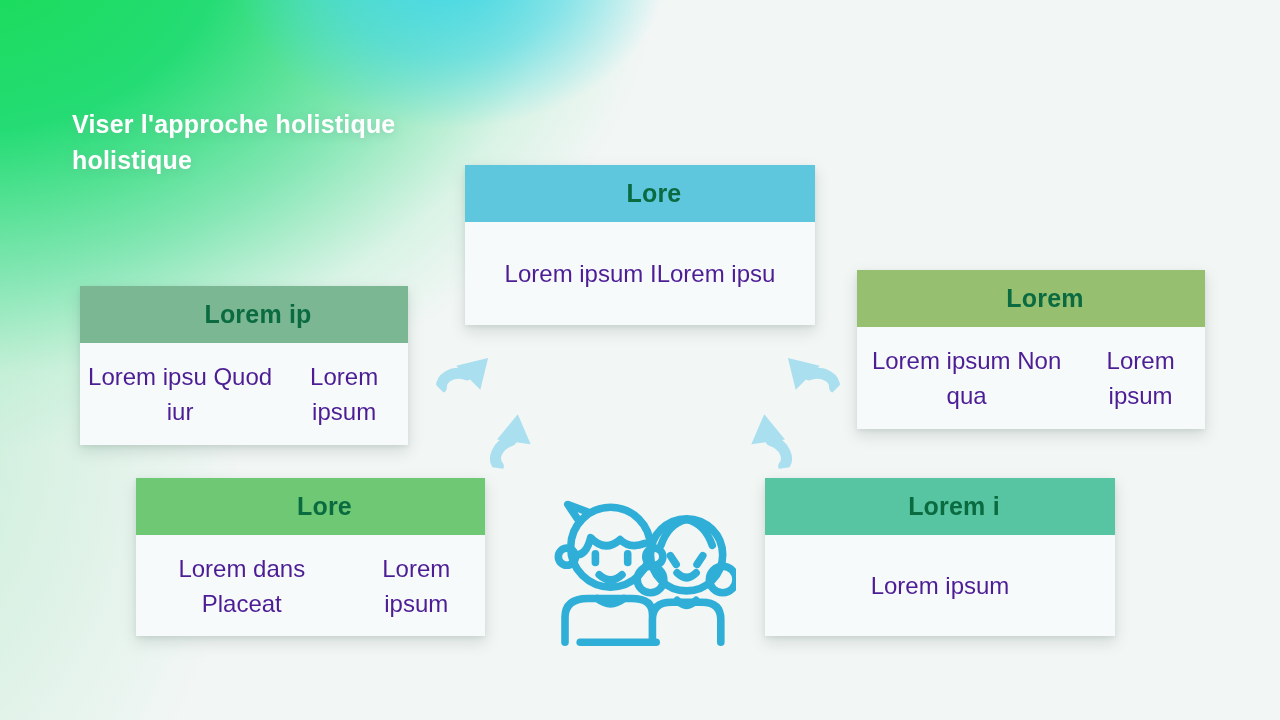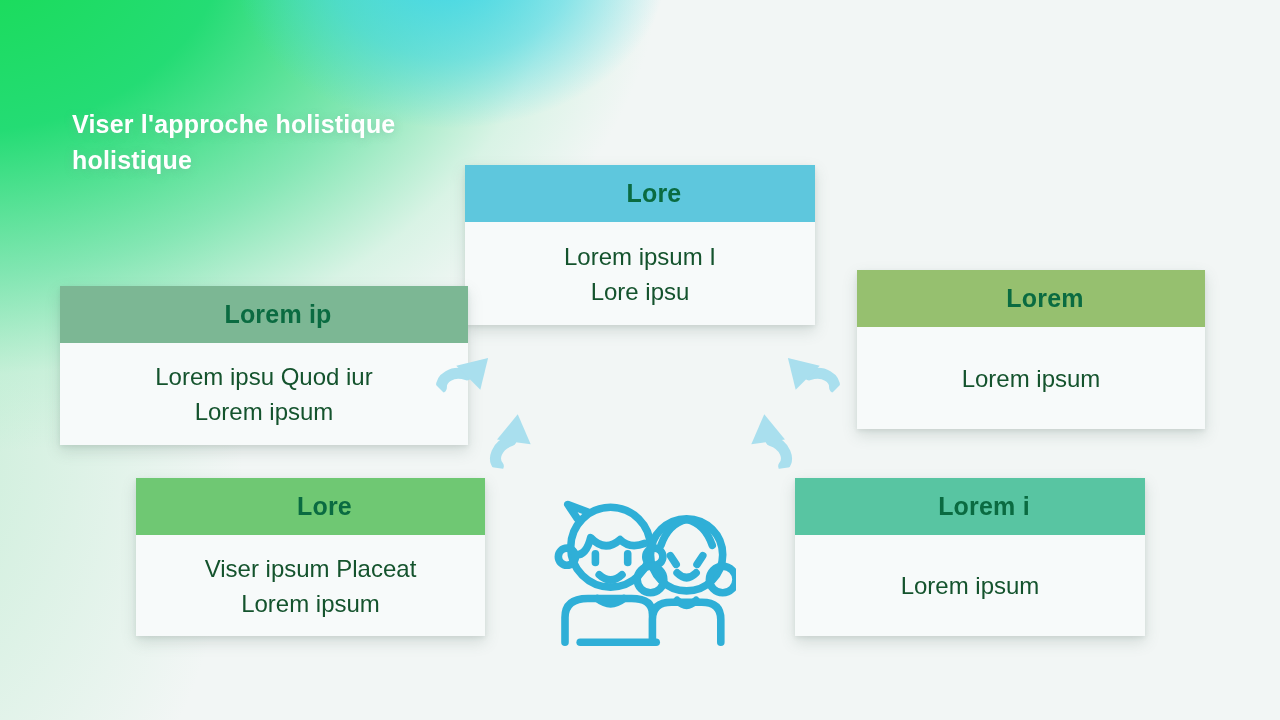--- a/index.html
+++ b/index.html
@@ -22,28 +22,28 @@
     letter-spacing:0.2px;
   }
   .card{
     position:absolute;background:#f7fafa;
     box-shadow:0 6px 14px rgba(70,100,90,0.18), 0 2px 4px rgba(70,100,90,0.10);
   }
   .card-header{height:57px;display:flex;align-items:center;justify-content:center;padding-left:28px;}
   .card-title{font-size:25px;font-weight:bold;color:#0a6b41;letter-spacing:0.2px;}
   .card-body{
     height:calc(100% - 57px);
-    display:flex;flex-direction:column;align-items:center;justify-content:center;
-    font-size:24px;line-height:35px;color:#14532d;text-align:center;
+    display:flex;flex-direction:row;align-items:center;justify-content:center;
+    font-size:24px;line-height:35px;color:#4c1d95;text-align:center;
   }
   .card-top-center{left:465px;top:165px;width:350px;height:160px;}
-  .card-middle-left{left:60px;top:286px;width:408px;height:159px;}
+  .card-middle-left{left:80px;top:286px;width:328px;height:159px;}
   .card-middle-right{left:857px;top:270px;width:348px;height:159px;}
   .card-bottom-left{left:136px;top:478px;width:349px;height:158px;}
-  .card-bottom-right{left:795px;top:478px;width:350px;height:158px;}
+  .card-bottom-right{left:765px;top:478px;width:350px;height:158px;}
   .arrow{position:absolute;width:50px;height:58px;color:#a9dfee;}
   .arrow svg{display:block;width:100%;height:100%;}
   .arrow-up-left{left:444px;top:348px;transform:rotate(45deg);}
   .arrow-low-left{left:489px;top:412px;transform:rotate(8deg);}
   .arrow-up-right{left:782px;top:348px;transform:scaleX(-1) rotate(45deg);}
   .arrow-low-right{left:743px;top:412px;transform:scaleX(-1) rotate(8deg);}
   .children{position:absolute;left:546px;top:492px;width:190px;height:156px;color:#2fafd7;}
   .children svg{display:block;width:100%;height:100%;}
 </style>
 </head>
@@ -55,49 +55,50 @@
     <div>Viser l'approche holistique</div>
     <div>holistique</div>
   </div>
 
   <div class="card card-top-center">
     <div class="card-header" style="background-color: rgb(94, 199, 221);">
       <span class="card-title">Lore</span>
     </div>
     <div class="card-body">
       <div>Lorem ipsum I</div>
-      <div>Lore ipsu</div>
+      <div>Lorem ipsu</div>
     </div>
   </div>
 
   <div class="card card-middle-left">
     <div class="card-header" style="background-color: rgb(124, 183, 148);">
       <span class="card-title">Lorem ip</span>
     </div>
     <div class="card-body">
       <div>Lorem ipsu Quod iur</div>
       <div>Lorem ipsum</div>
     </div>
   </div>
 
   <div class="card card-middle-right">
     <div class="card-header" style="background-color: rgb(150, 192, 111);">
       <span class="card-title">Lorem</span>
     </div>
     <div class="card-body">
+      <div>Lorem ipsum Non qua</div>
       <div>Lorem ipsum</div>
     </div>
   </div>
 
   <div class="card card-bottom-left">
     <div class="card-header" style="background-color: rgb(111, 200, 115);">
       <span class="card-title">Lore</span>
     </div>
     <div class="card-body">
-      <div>Viser ipsum Placeat</div>
+      <div>Lorem dans Placeat</div>
       <div>Lorem ipsum</div>
     </div>
   </div>
 
   <div class="card card-bottom-right">
     <div class="card-header" style="background-color: rgb(88, 197, 162);">
       <span class="card-title">Lorem i</span>
     </div>
     <div class="card-body">
       <div>Lorem ipsum</div>

